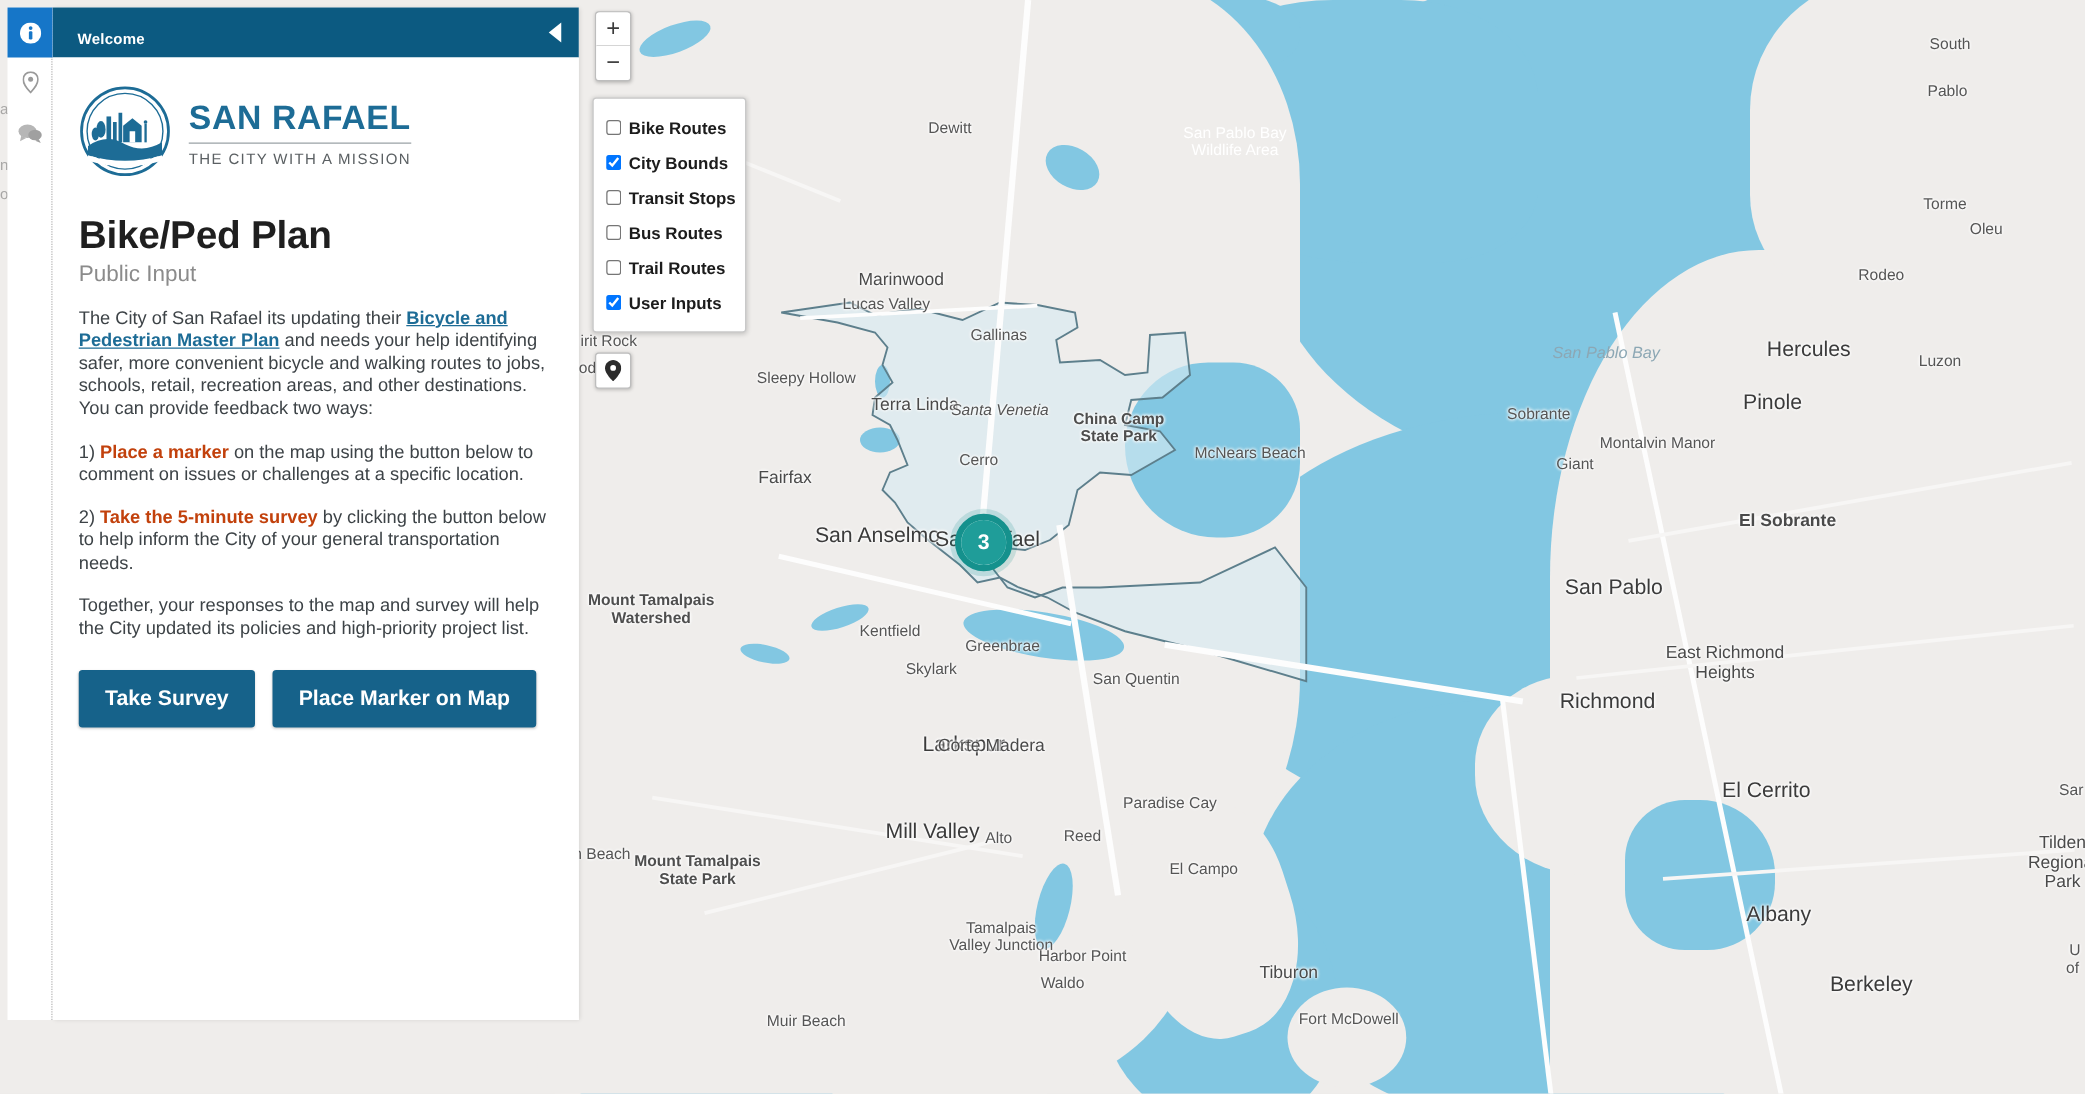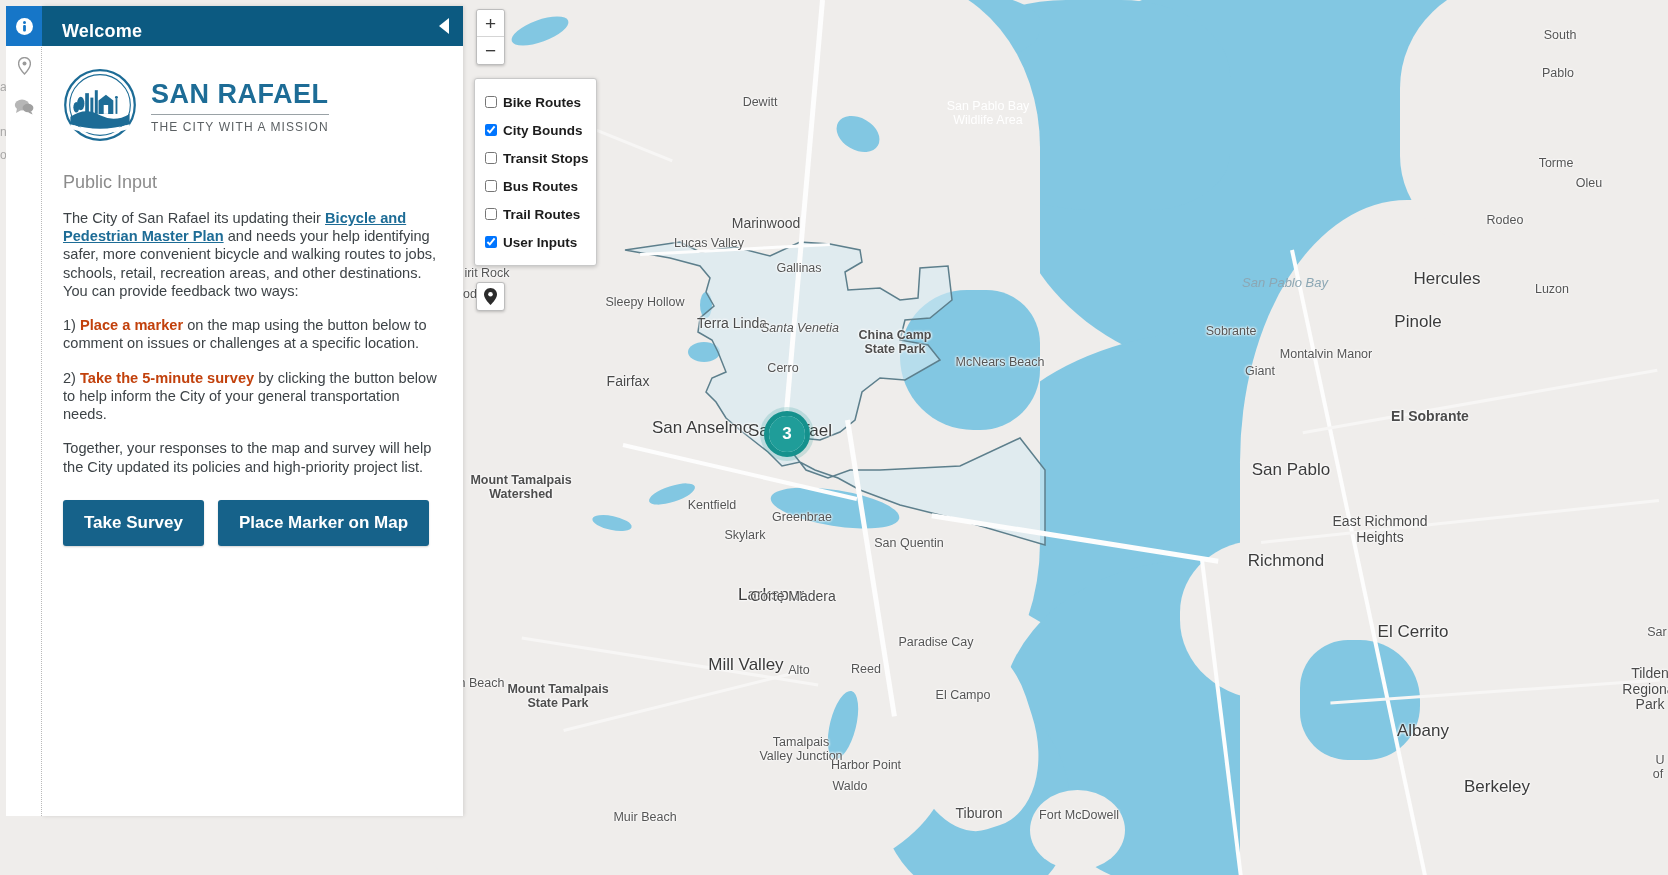--- a/index.html
+++ b/index.html
@@ -142,21 +142,21 @@
     box-shadow: 1px 0 4px rgba(0,0,0,.12);
   }
   .panel-header {
     height: 40px;
     background: #0c5a81;
     display: flex; align-items: center;
     padding: 0 12px 0 20px;
     flex: none;
   }
   .panel-title {
-    color: #fff; font-size: 18px; font-weight: bold;
+    color: #fff; font-size: 12px; font-weight: bold;
     letter-spacing: .2px;
     flex: 1;
     margin-top: 10px;
   }
   .collapse-arrow {
     width: 0; height: 0;
     border-top: 8px solid transparent;
     border-bottom: 8px solid transparent;
     border-right: 10px solid #ffffff;
     cursor: pointer;
@@ -265,21 +265,21 @@
     <div class="road road-thin" style="left:1300px;top:400px;width:360px;height:2.5px;transform:rotate(-10deg);"></div>
     <div class="road road-thin" style="left:1260px;top:520px;width:400px;height:2.5px;transform:rotate(-6deg);"></div>
     <div class="road road-thin" style="left:1330px;top:690px;width:330px;height:2.5px;transform:rotate(-4deg);"></div>
     <div class="road road-thin" style="left:520px;top:660px;width:300px;height:2.5px;transform:rotate(9deg);"></div>
     <div class="road road-thin" style="left:560px;top:700px;width:240px;height:2.5px;transform:rotate(-14deg);"></div>
     <div class="road road-thin" style="left:470px;top:120px;width:210px;height:2.5px;transform:rotate(22deg);"></div>
 
     <div id="map-labels">
         <div class="maplabel ml-small" style="left: 760px; top: 102px;">Dewitt</div>
         <div class="maplabel ml-wild" style="left: 988px; top: 113px;">San Pablo Bay<br>Wildlife Area</div>
-        <div class="maplabel ml-mid" style="left: 766px; top: 224px;">Marinwood</div>
+        <div class="maplabel ml-mid" style="left: 721px; top: 224px;">Marinwood</div>
         <div class="maplabel ml-small" style="left: 709px; top: 243px;">Lucas Valley</div>
         <div class="maplabel ml-small" style="left: 799px; top: 268px;">Gallinas</div>
         <div class="maplabel ml-small" style="left: 645px; top: 302px;">Sleepy Hollow</div>
         <div class="maplabel ml-mid" style="left: 732px; top: 324px;">Terra Linda</div>
         <div class="maplabel ml-park" style="left: 895px; top: 342px;">China Camp<br>State Park</div>
         <div class="maplabel ml-small" style="left: 800px; top: 328px; font-style: italic;">Santa Venetia</div>
         <div class="maplabel ml-small" style="left: 1000px; top: 362px;">McNears Beach</div>
         <div class="maplabel ml-small" style="left: 783px; top: 368px;">Cerro</div>
         <div class="maplabel ml-mid" style="left: 628px; top: 382px;">Fairfax</div>
         <div class="maplabel ml-major" style="left: 702px; top: 428px;">San Anselmo</div>
@@ -294,21 +294,21 @@
         <div class="maplabel ml-small" style="left: 936px; top: 642px;">Paradise Cay</div>
         <div class="maplabel ml-major" style="left: 746px; top: 665px;">Mill Valley</div>
         <div class="maplabel ml-small" style="left: 799px; top: 670px;">Alto</div>
         <div class="maplabel ml-small" style="left: 866px; top: 669px;">Reed</div>
         <div class="maplabel ml-small" style="left: 478px; top: 683px;">on Beach</div>
         <div class="maplabel ml-park" style="left: 558px; top: 696px;">Mount Tamalpais<br>State Park</div>
         <div class="maplabel ml-small" style="left: 963px; top: 695px;">El Campo</div>
         <div class="maplabel ml-small" style="left: 801px; top: 749px;">Tamalpais<br>Valley Junction</div>
         <div class="maplabel ml-small" style="left: 866px; top: 749px; margin-top: 16px;">Harbor Point</div>
         <div class="maplabel ml-small" style="left: 850px; top: 786px;">Waldo</div>
-        <div class="maplabel ml-mid" style="left: 979px; top: 778px; margin-top: 36px;">Tiburon</div>
+        <div class="maplabel ml-mid" style="left: 1031px; top: 778px;">Tiburon</div>
         <div class="maplabel ml-small" style="left: 1079px; top: 815px;">Fort McDowell</div>
         <div class="maplabel ml-small" style="left: 645px; top: 817px;">Muir Beach</div>
         <div class="maplabel ml-water" style="left: 1285px; top: 283px;">San Pablo Bay</div>
         <div class="maplabel ml-major" style="left: 1447px; top: 279px;">Hercules</div>
         <div class="maplabel ml-major" style="left: 1418px; top: 322px;">Pinole</div>
         <div class="maplabel ml-small" style="left: 1231px; top: 331px;">Sobrante</div>
         <div class="maplabel ml-small" style="left: 1326px; top: 354px;">Montalvin Manor</div>
         <div class="maplabel ml-small" style="left: 1260px; top: 371px;">Giant</div>
         <div class="maplabel ml-mid" style="left: 1430px; top: 417px; font-weight: bold;">El Sobrante</div>
         <div class="maplabel ml-major" style="left: 1291px; top: 470px;">San Pablo</div>
@@ -434,20 +434,21 @@
           <path d="M10 66 Q30 52 50 64 Q70 74 90 62 L90 76 Q50 88 10 76 Z" fill="#1d6c96"></path>
           <path d="M10 76 Q50 90 90 76 L90 82 Q50 94 10 82 Z" fill="#ffffff"></path>
         </svg>
         <div class="logo-text">
           <div class="logo-name">SAN RAFAEL</div>
           <div class="logo-rule"></div>
           <div class="logo-tag">THE CITY WITH A MISSION</div>
         </div>
       </div>
 
+      <div class="page-title">Bike/Ped Plan</div>
       <div class="page-sub">Public Input</div>
 
       <p class="para">
         <span>The City of San Rafael its updating their </span><a href="#">Bicycle and Pedestrian Master Plan</a><span> and needs your help identifying safer, more convenient bicycle and walking routes to jobs, schools, retail, recreation areas, and other destinations. You can provide feedback two ways:</span>
       </p>
 
       <p class="para">
         <span>1) </span><b>Place a marker</b><span> on the map using the button below to comment on issues or challenges at a specific location.</span>
       </p>
 

